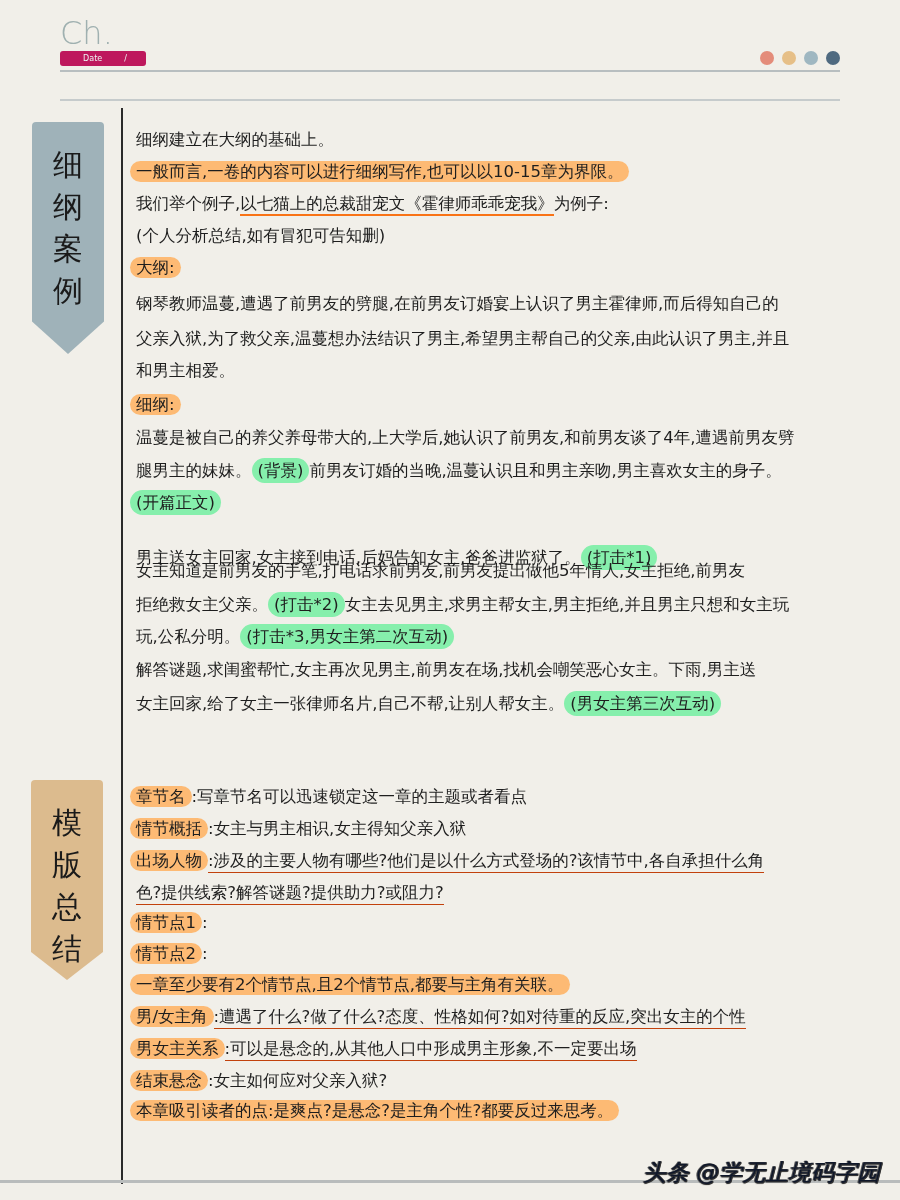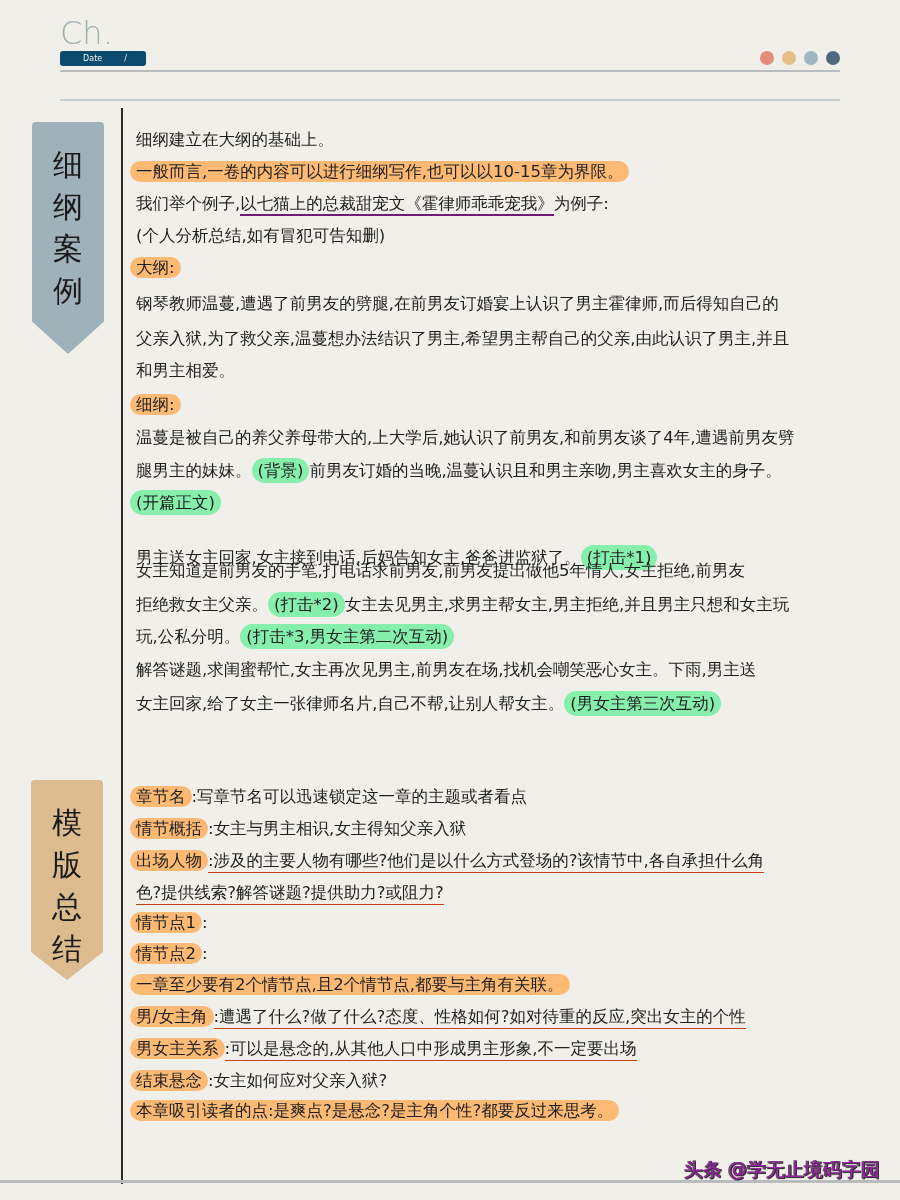--- a/index.html
+++ b/index.html
@@ -11,21 +11,21 @@
     position: relative;
   }
   .header { position: absolute; left: 0; top: 0; width: 900px; height: 110px; text-align: center; }
   .ch-title {
     position: absolute; left: 60px; top: 14px;
     font-family: "DejaVu Sans", sans-serif; font-weight: 300;
     font-size: 32px; color: #9fb0b0; letter-spacing: 0px;
   }
   .date-pill {
     position: absolute; left: 60px; top: 51px; width: 86px; height: 15px;
-    background: #0c4a6e; border-radius: 3px;
+    background: #be185d; border-radius: 3px;
     font-size: 8px; color: #eef3f3; line-height: 15px; padding-left: 4px; box-sizing: border-box;
   }
   .date-pill .slash { margin-left: 22px; }
   .dots { position: absolute; right: 60px; top: 51px; display: flex; gap: 8px; }
   .dot { width: 14px; height: 14px; border-radius: 50%; }
   .rule1 { position: absolute; left: 60px; top: 70px; width: 780px; height: 2px; background: #b8bec0; }
   .rule2 { position: absolute; left: 60px; top: 99px; width: 780px; height: 2px; background: #c6cbcc; }
   .vline { position: absolute; left: 121px; top: 108px; width: 2px; height: 1076px; background: #2a2a2a; }
   .rule-bottom { position: absolute; left: 0; top: 1180px; width: 900px; height: 3px; background: #b9bcbc; }
 
@@ -42,26 +42,27 @@
   }
   .ribbon-1 { left: 32px; top: 122px; height: 232px; background: #9fb2b9; }
   .ribbon-2 { left: 31px; top: 780px; height: 200px; background: #dcbb8e; }
 
   .content { position: absolute; left: 136px; font-size: 16.5px; }
   .line { position: absolute; left: 0; white-space: nowrap; height: 28px; line-height: 28px; }
   .hl {
     background: #fdba74; border-radius: 14px; padding: 1px 6px; margin-left: -6px;
   }
   .hl-tag { background: #86efac; border-radius: 14px; padding: 3px 6px; }
-  .ul-orange { border-bottom: 2px solid #701a75; padding-bottom: 1px; }
+  .ul-orange { border-bottom: 2px solid #f97316; padding-bottom: 1px; }
   .ul-red { border-bottom: 1px solid #c2410c; padding-bottom: 2px; }
   .watermark {
     position: absolute; right: 20px; top: 1157px;
-    font-size: 19px; color: #a21caf;
+    font-size: 23px; color: #0f172a;
     text-shadow: 1px 1px 0 #333, -1px 0 0 #555, 0 1px 1px #222, 1px 0 0 #333;
+    font-style: italic;
   }
 </style>
 </head>
 <body>
 
 <div class="header">
   <div class="ch-title">Ch.</div>
   <div class="date-pill">
     <span>Date</span><span class="slash">/</span>
   </div>

